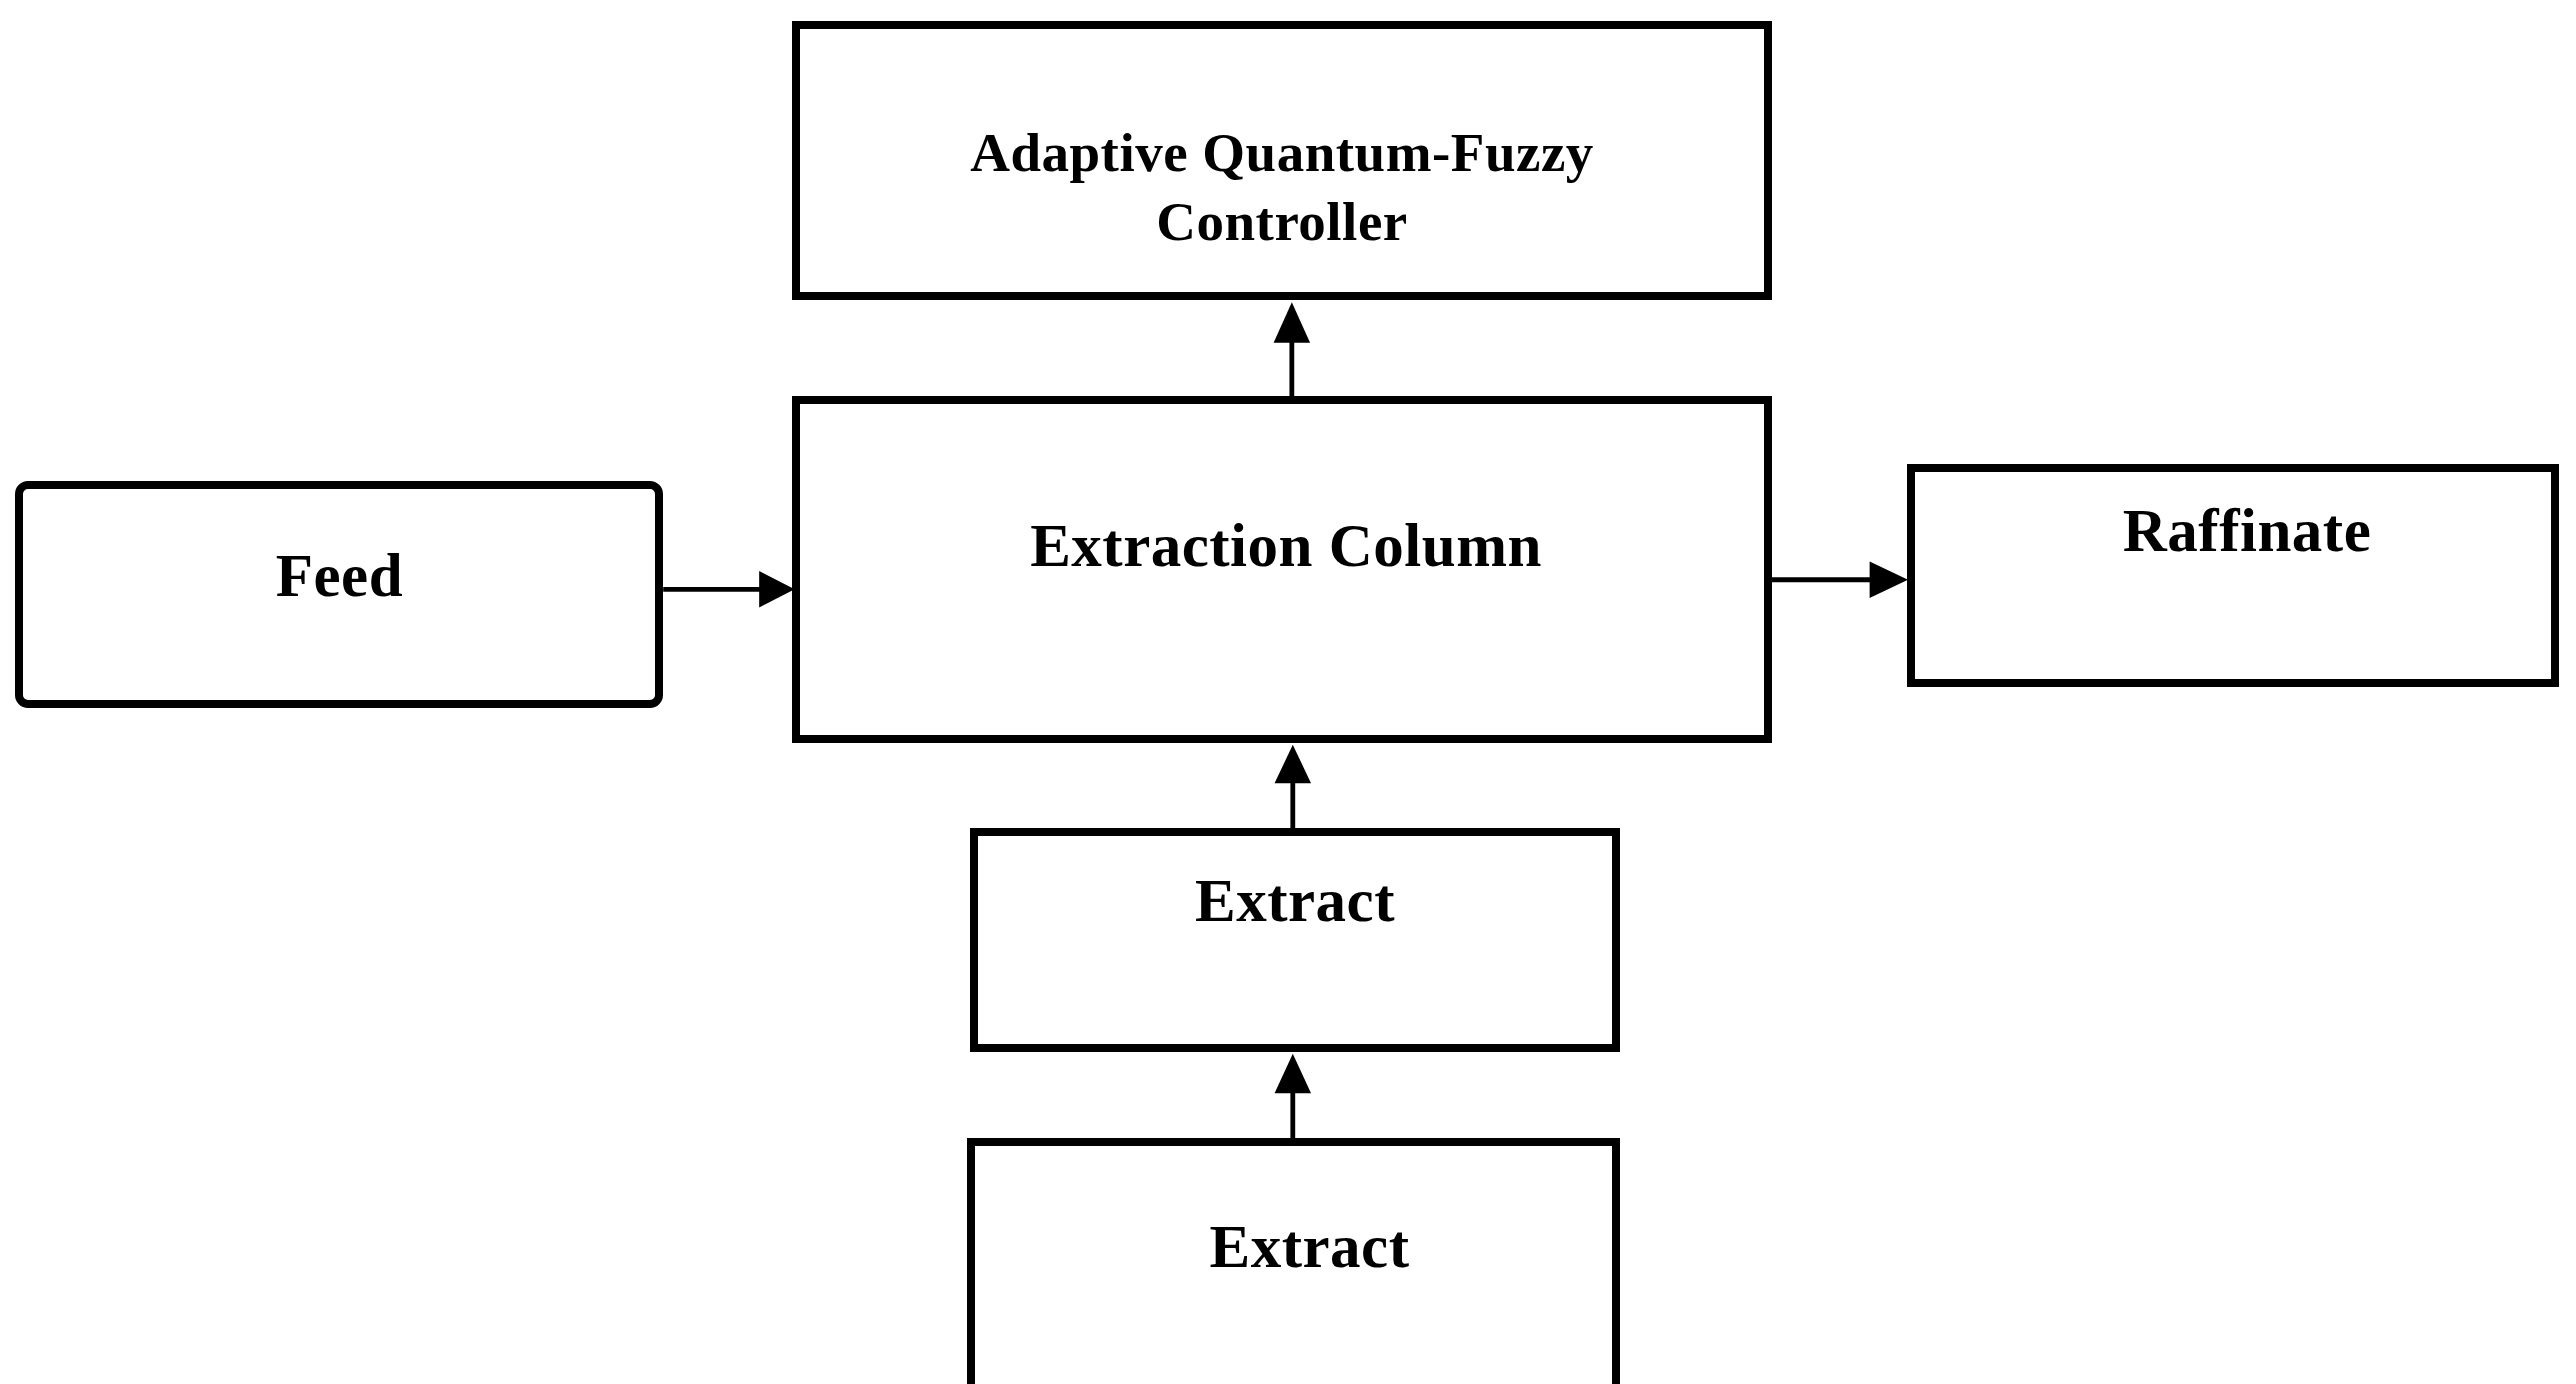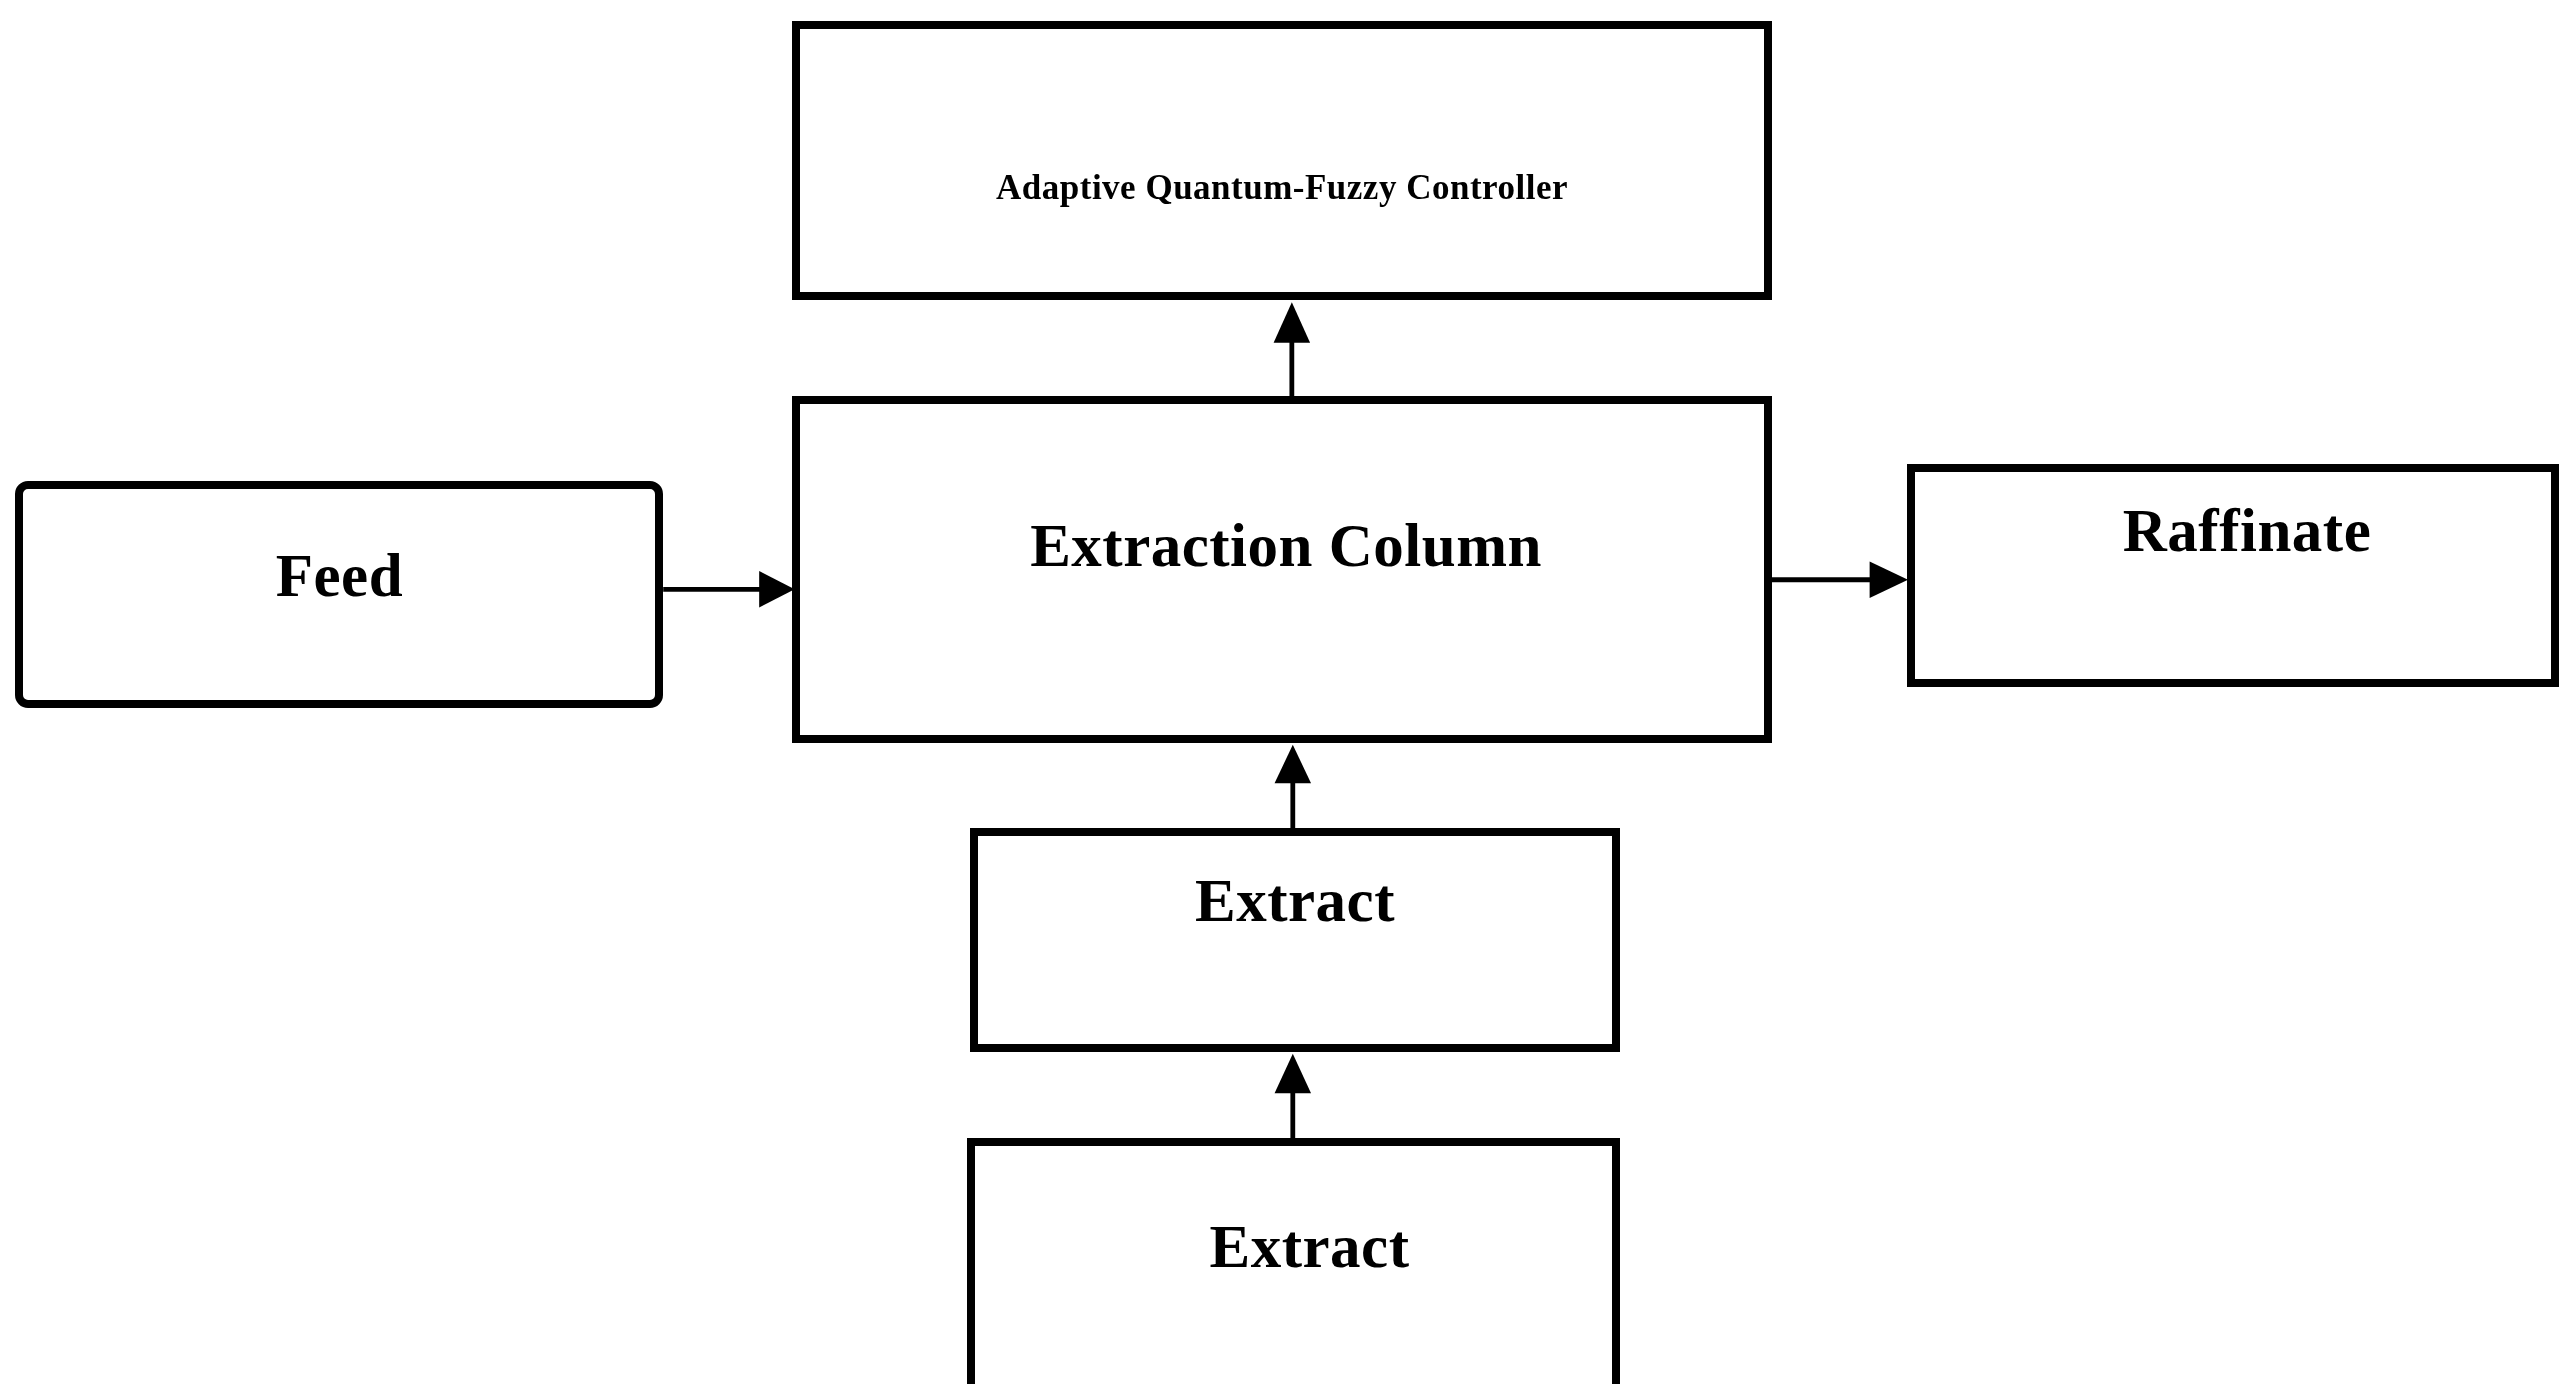--- a/index.html
+++ b/index.html
@@ -41,21 +41,21 @@
     white-space: nowrap;
   }
   
   .box-controller { left: 792px; top: 21px;  width: 980px; height: 279px; }
   .box-column     { left: 792px; top: 396px; width: 980px; height: 347px; padding-left: 8px; }
   .box-feed       { left: 15.4px;  top: 481px; width: 648px;  height: 227px; border-radius: 13px; }
   .box-raffinate  { left: 1907px;top: 464px; width: 652px;  height: 223px; padding-left: 28px; }
   .box-solvent    { left: 970px;top: 828px; width: 650px;  height: 224px; }
   .box-extract    { left: 967px;top: 1138px;width: 653px;  height: 278px; padding-left: 32px; }
   
-  .box-controller .label { font-size: 35px; line-height: 1.25; white-space: normal; max-width: 729px; transform: translateY(27px); }
+  .box-controller .label { font-size: 55px; line-height: 1.25; white-space: normal; max-width: 729px; transform: translateY(27px); }
   .box-column    .label { transform: translateY(-23px); }
   .box-feed      .label { transform: translateY(-18px); }
   .box-raffinate .label { transform: translateY(-44px); }
   .box-solvent   .label { transform: translateY(-39px); }
   .box-extract   .label { transform: translateY(-30px); }
 </style>
 </head>
 <body>
 
 <div class="diagram">

